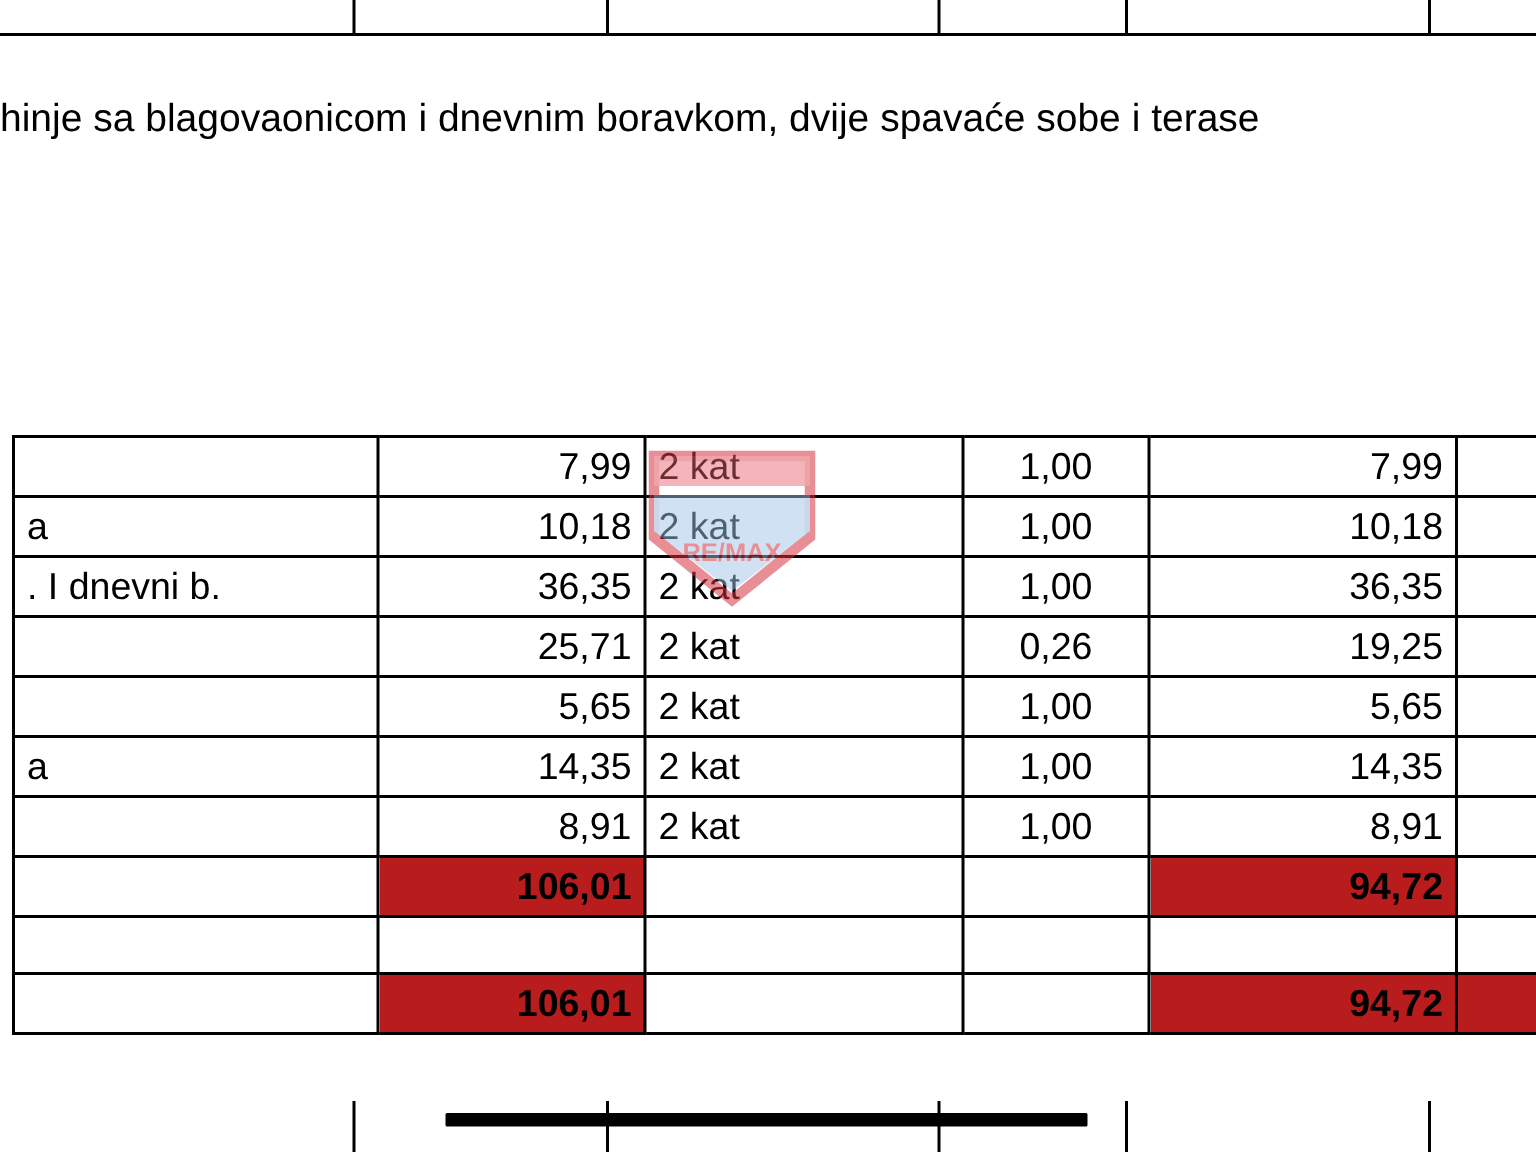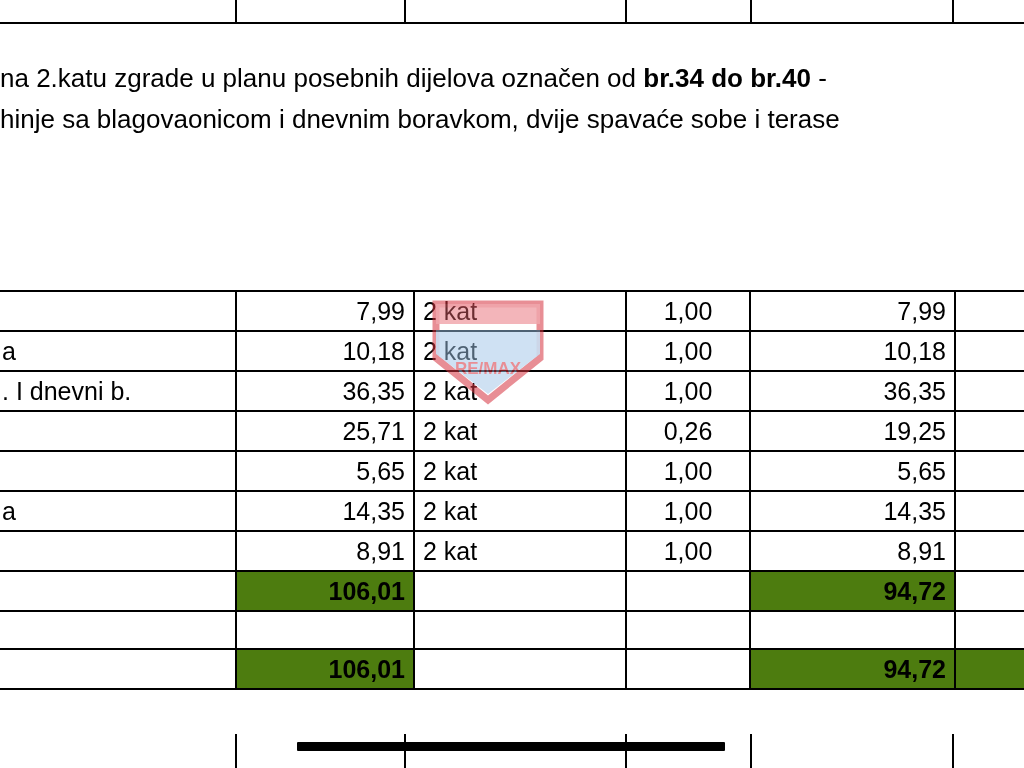--- a/index.html
+++ b/index.html
@@ -57,20 +57,21 @@
     overflow: hidden;
   }
   .para .line b { font-weight: bold; }
 
   
   .tbl-wrap {
     position: absolute;
     left: 0;
     top: 290px;
     width: 830px;
+    padding-left: 16px;
   }
   table.main {
     border-collapse: collapse;
     width: 1040px;          
     margin-left: -8px;      
     table-layout: fixed;
     font-size: 25px;
   }
   table.main td {
     border: 2px solid #000;
@@ -81,21 +82,21 @@
     overflow: hidden;
   }
   .c-name   { width: 243px; text-align: left; }
   .c-area   { width: 178px; text-align: right; }
   .c-floor  { width: 212px; text-align: left; }
   .c-coef   { width: 124px; text-align: center; }
   .c-value  { width: 205px; text-align: right; }
   .c-extra  { width: 78px;  text-align: right; }
 
   tr.total td { font-weight: bold; }
-  td.shaded { background: #4d7c0f; }
+  td.shaded { background: #b91c1c; }
   tr.spacer td { height: 38px; border-color: #000; }
 
   
   tr.spacer td.nb { border-left-color: #000; border-right-color: #000; }
 
   
   .watermark {
     position: absolute;
     left: 428px;
     top: 296px;
@@ -140,23 +141,20 @@
 
   <div class="top-strip">
     <div class="vline" style="left:235px"></div>
     <div class="vline" style="left:404px"></div>
     <div class="vline" style="left:625px"></div>
     <div class="vline" style="left:750px"></div>
     <div class="vline" style="left:952px"></div>
   </div>
 
   <div class="para">
-    <div class="line">
-      <span>na 2.katu zgrade u planu posebnih dijelova označen od </span><b>br.34 do br.40</b><span> -</span>
-    </div>
     <div class="line">
       <span>hinje sa blagovaonicom i dnevnim boravkom, dvije spavaće sobe i terase</span><b></b><span></span>
     </div>
   </div>
 
   <div class="tbl-wrap">
     <table class="main">
       <tbody>
         <tr>
           <td class="c-name"></td>

